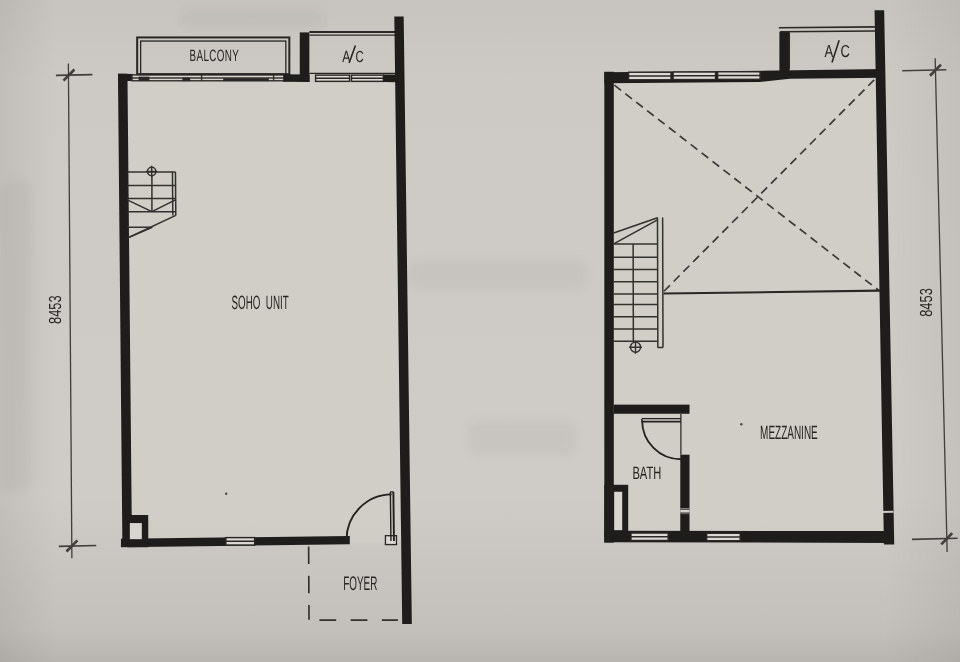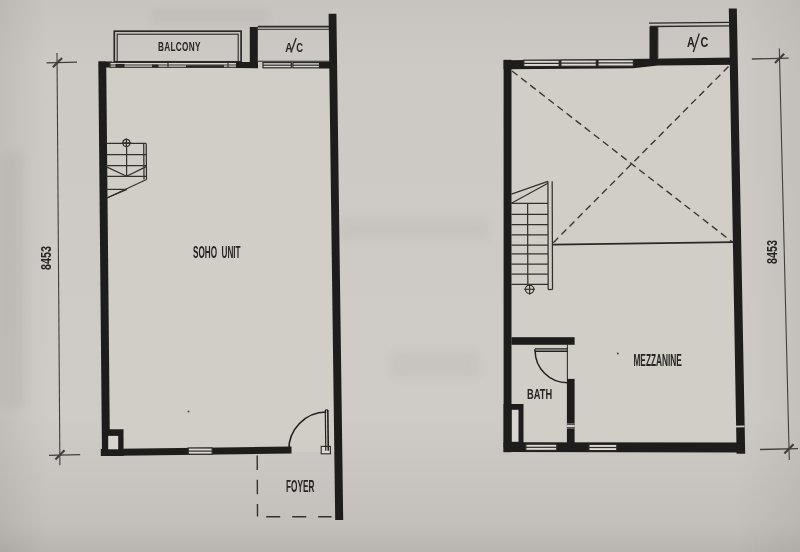--- a/index.html
+++ b/index.html
@@ -1,17 +1,17 @@
 <!DOCTYPE html>
 <html><head>
 <meta charset="utf-8">
 <style>
   html,body{margin:0;padding:0;}
   body{width:800px;height:552px;overflow:hidden;font-family:"Liberation Sans",sans-serif;-webkit-font-smoothing:antialiased;}
-  .page{position:relative;width:800px;height:552px;background:#cbc8c3;font-weight:bold;}
+  .page{position:relative;width:800px;height:552px;background:#cbc8c3;}
   svg{position:absolute;left:0;top:0;filter:blur(0.35px);}
   .t{font-family:"Liberation Sans",sans-serif;fill:#262522;}
 </style>
 </head>
 <body>
 <div class="page">
 
 <svg width="800" height="552" viewBox="0 0 800 552">
   <defs>
     <linearGradient id="pv" x1="0" y1="0" x2="0" y2="1">

